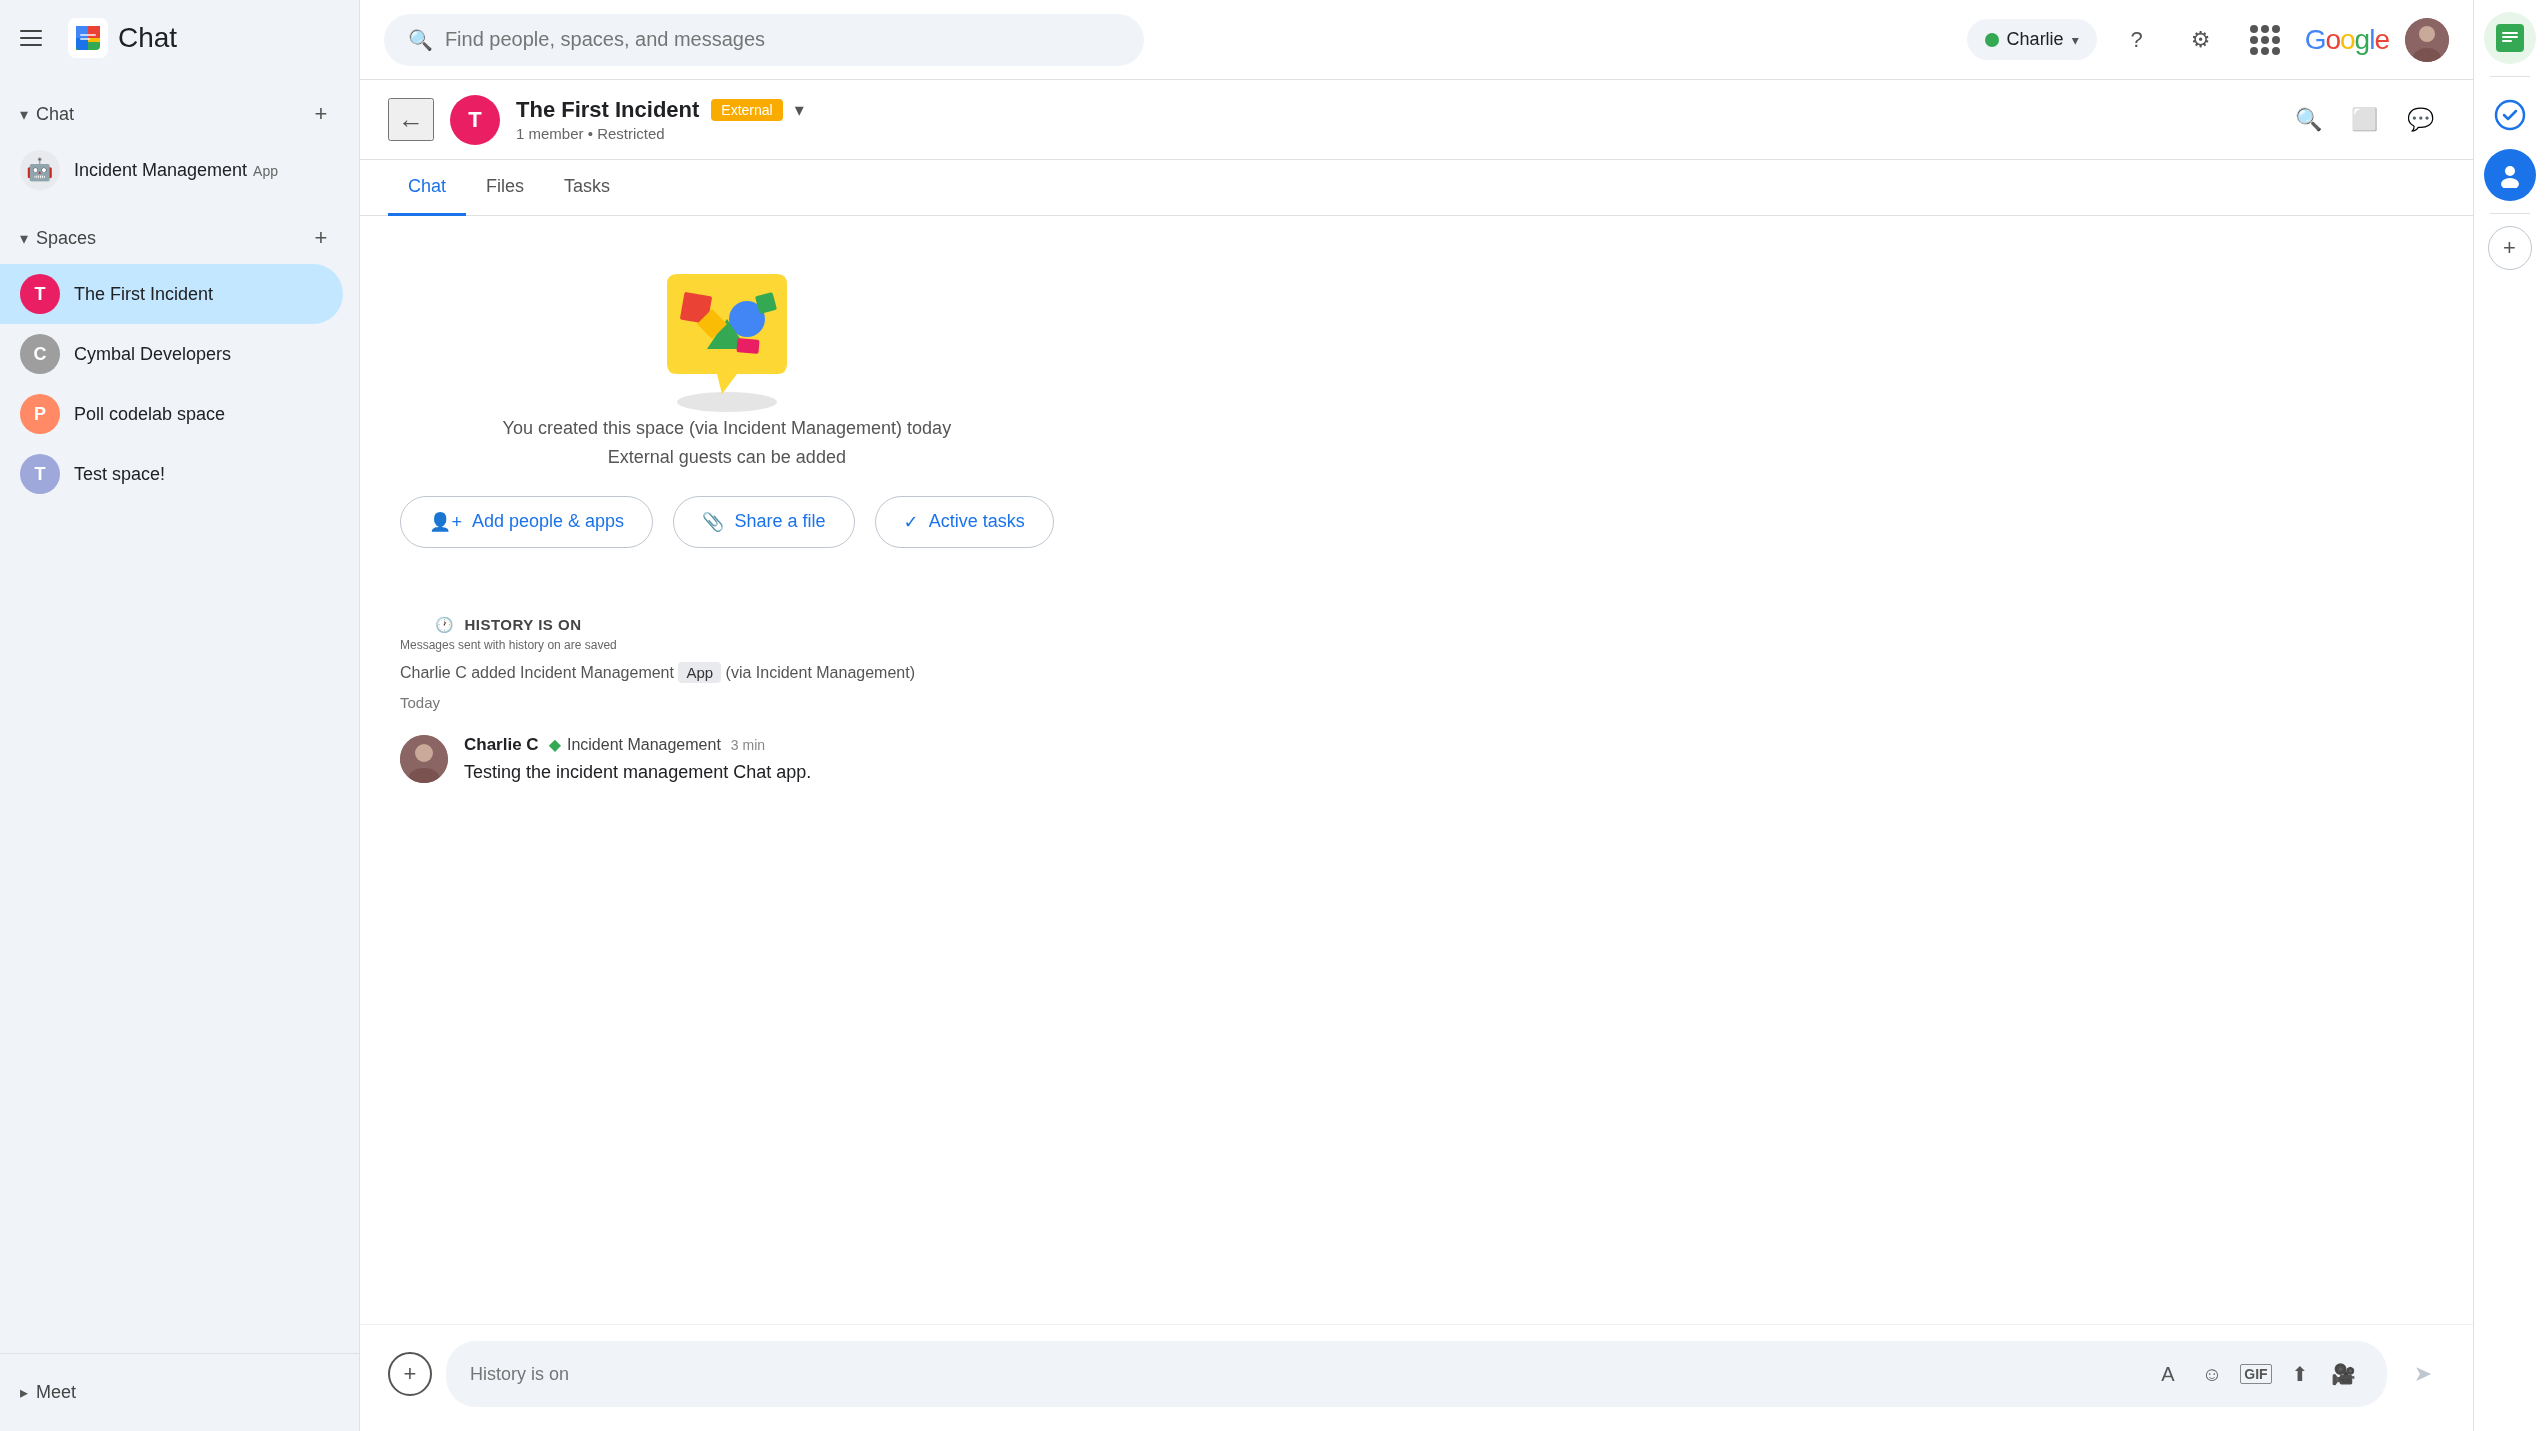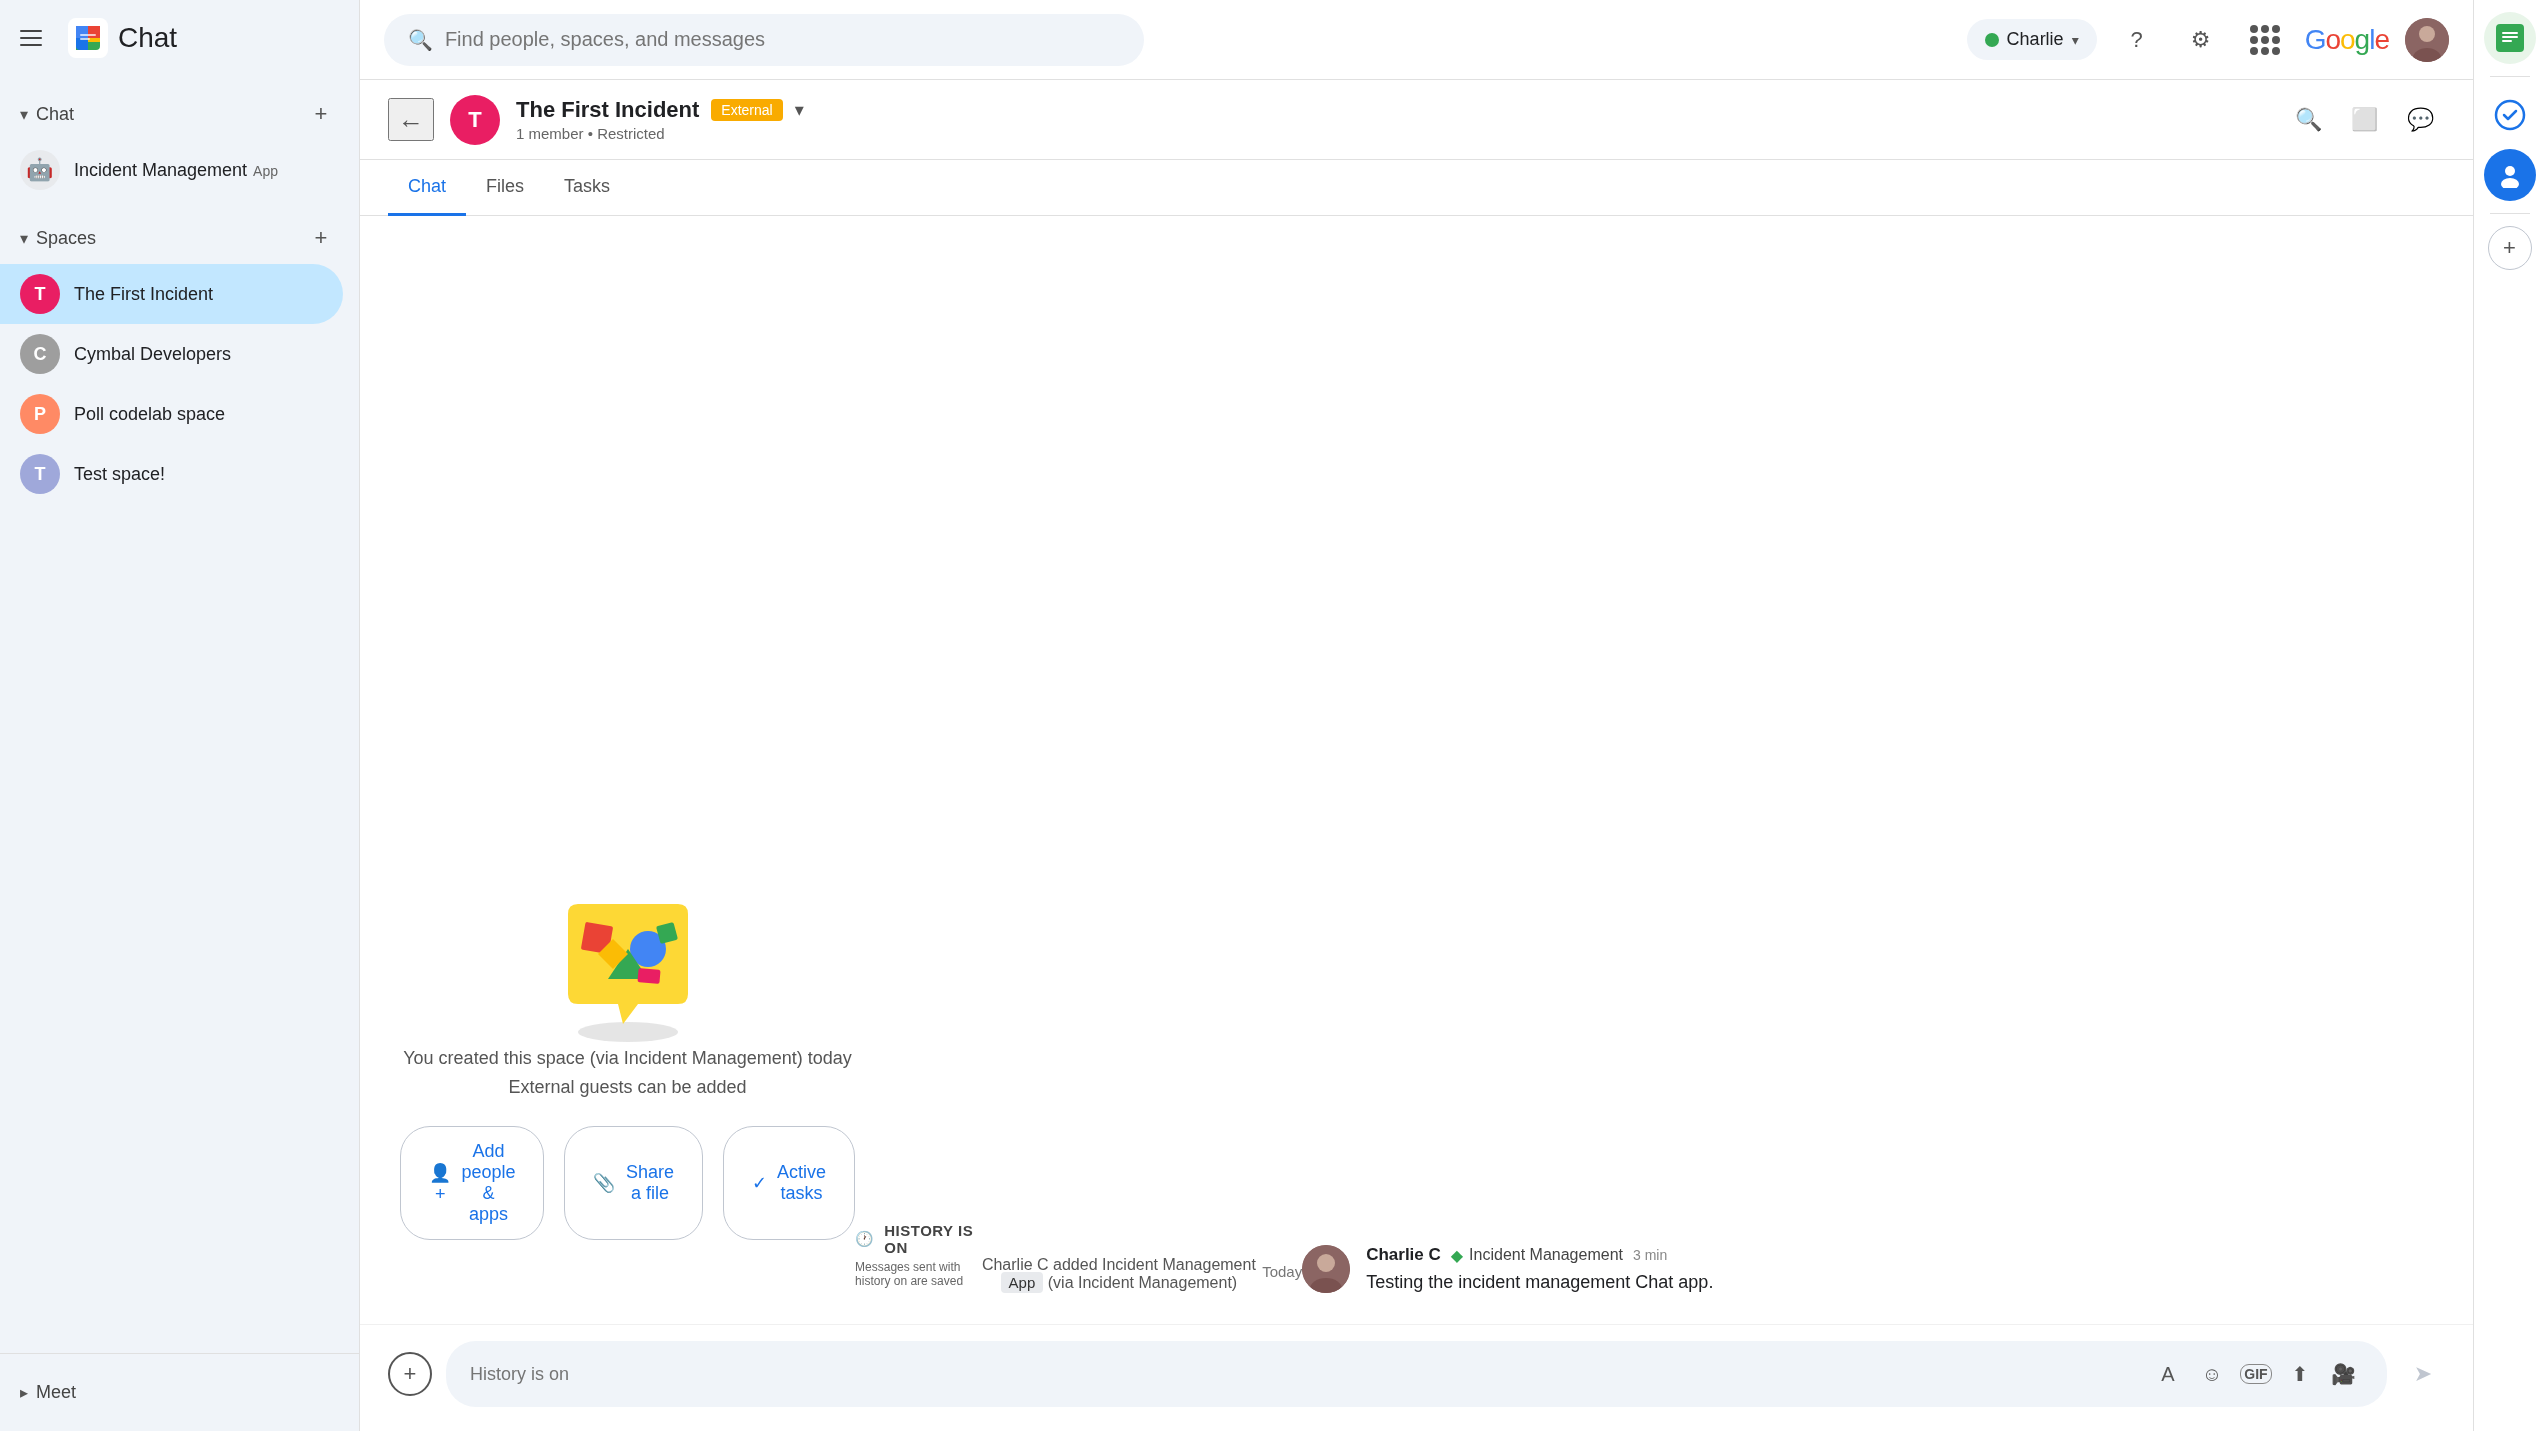--- a/index.html
+++ b/index.html
@@ -352,22 +352,22 @@
       border-bottom-color: #1a73e8;
       font-weight: 500;
     }
 
     
     .chat-body {
       flex: 1;
       overflow-y: auto;
       padding: 28px 40px;
       display: flex;
-      flex-direction: row;
-      align-items: flex-end;
+      flex-direction: column;
+      align-items: flex-start;
     }
 
     .welcome-area {
       display: flex;
       flex-direction: column;
       align-items: center;
       margin-bottom: 32px;
       margin-top: 20px;
     }
 
@@ -901,21 +901,21 @@
     <div class="message-input-box">
       <input class="message-input" type="text" placeholder="History is on" style="">
       <div class="input-actions">
         <button class="input-icon-btn">
           <span>A</span>
         </button>
         <button class="input-icon-btn">
           <span>☺</span>
         </button>
         <button class="input-icon-btn">
-          <span style="font-size:14px;font-weight:bold;border:1.5px solid #888;padding:1px 3px;border-radius:9px;">GIF</span>
+          <span style="font-size:14px;font-weight:bold;border:1.5px solid #888;padding:1px 3px;border-radius:2px;">GIF</span>
         </button>
         <button class="input-icon-btn">
           <span>⬆</span>
         </button>
         <button class="input-icon-btn">
           <span>🎥</span>
         </button>
       </div>
     </div>
     <button class="send-btn">

